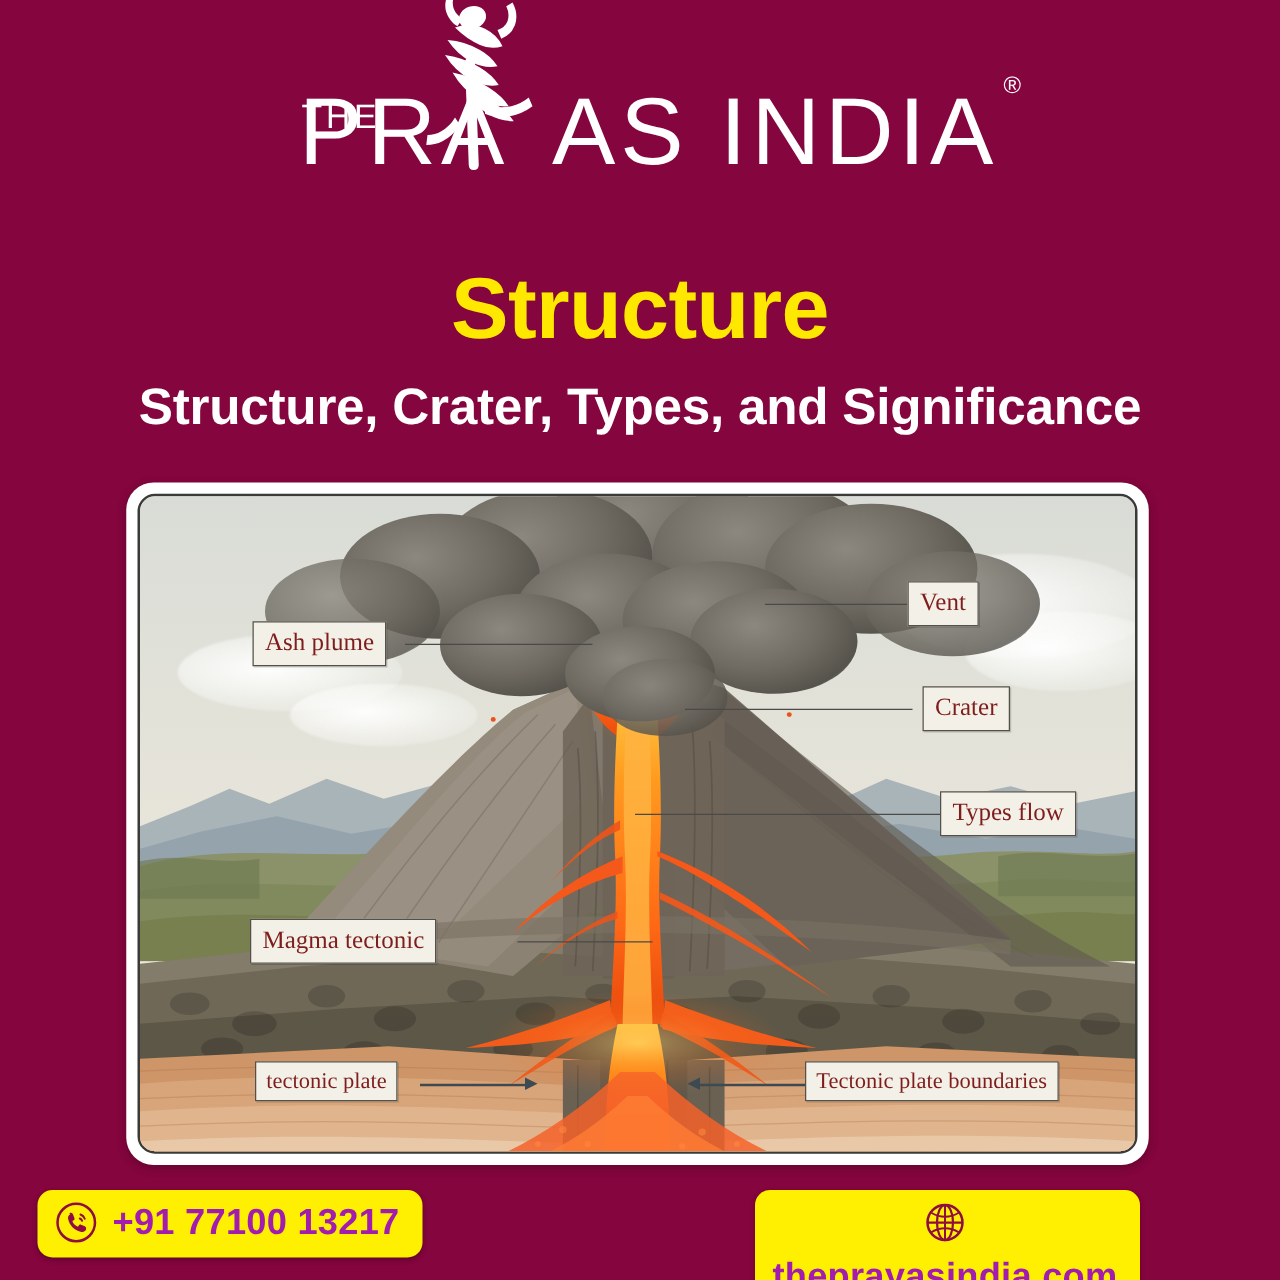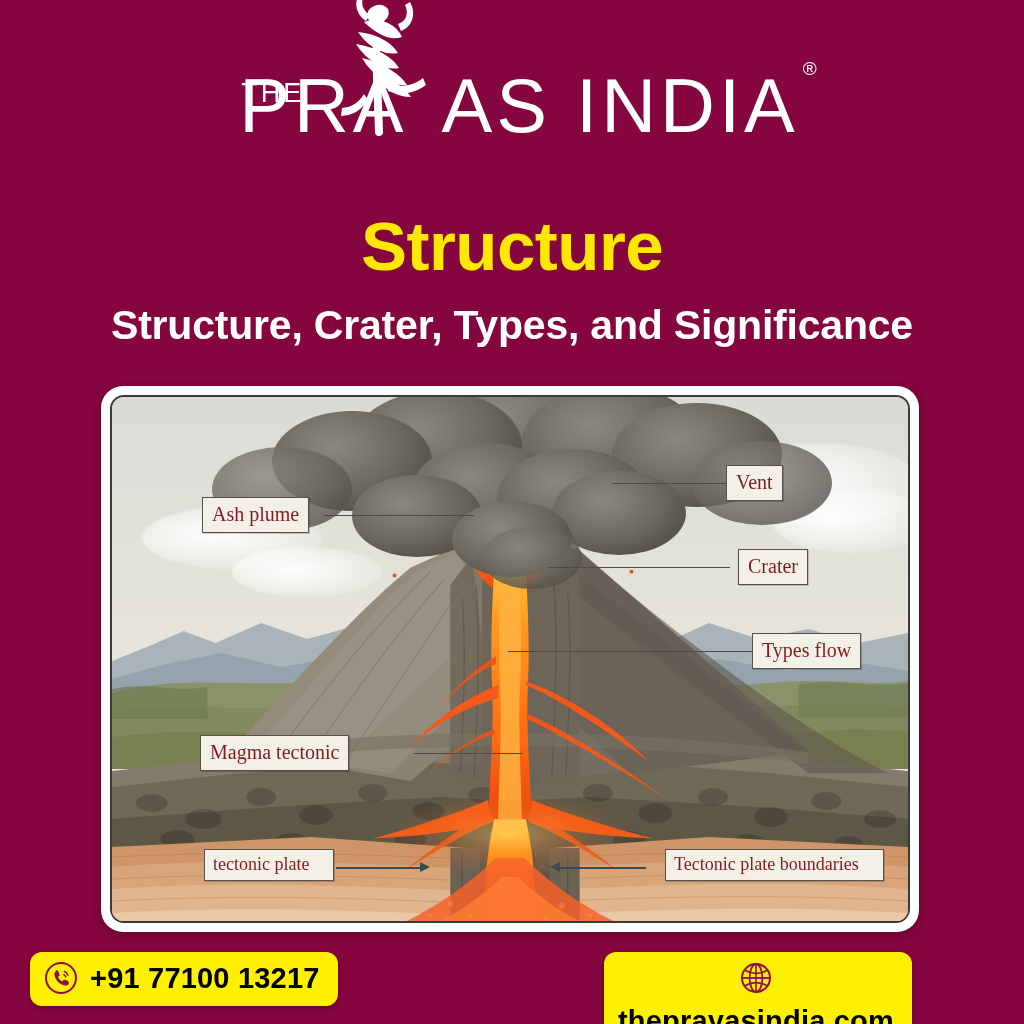--- a/index.html
+++ b/index.html
@@ -103,39 +103,39 @@
   }
 
   
   .lbl {
     position:absolute; background:#F3F1E7; border:1.6px solid #555049;
     color:#7f1d1d; font-size:20px; line-height:1;
     padding:6px 9px 8px 9px; white-space:nowrap;
     font-family:Liberation Serif, serif;
     box-shadow:1px 1px 0 rgba(0,0,0,.18);
   }
-  .lbl.small { font-size:18px; padding:5px 24px 7px 8px; }
+  .lbl.small { font-size:18px; padding:5px 8px 7px 8px; }
   .leader { position:absolute; height:0; border-top:1.6px solid #4A4A48; }
   .leader.thick { border-top-width:2px; }
   .arrowhead {
     position:absolute; width:0; height:0;
     border-top:5px solid transparent; border-bottom:5px solid transparent;
   }
   .arrow-r { border-left:10px solid #3E4A52; }
   .arrow-l { border-right:10px solid #3E4A52; }
 
   
   .pill {
     position:absolute; display:flex; align-items:center; gap:12px;
     background:#FFEF00; border-radius:12px;
     padding:9px 18px 11px 14px;
     box-shadow:0 2px 4px rgba(0,0,0,.28);
   }
   .pill-text {
-    color:#000000; font-size:29px; font-weight:700; line-height:1;
+    color:#a21caf; font-size:29px; font-weight:700; line-height:1;
     letter-spacing:.2px;
   }
   .pill-phone { left:30px; top:952px; }
   .pill-web   { left:604px; top:952px;flex-direction:column; }
   .pill-icon { width:34px; height:34px; flex:0 0 34px; display:block; }
 </style>
 </head>
 <body>
 
 <div class="poster">
@@ -385,21 +385,21 @@
       <div class="lbl" style="left:90px;top:100px;">Ash plume</div>
 
       <div class="lbl" style="left:614px;top:152px;margin-left:12px;">Crater</div>
 
       <div class="lbl" style="left:640px;top:236px;">Types flow</div>
 
       <div class="lbl" style="left:88px;top:338px;">Magma tectonic</div>
 
       <div class="lbl small" style="left:92px;top:452px;">tectonic plate</div>
 
-      <div class="lbl small" style="left:532px;top:452px;margin-left:21px;">Tectonic plate boundaries</div>
+      <div class="lbl small" style="left:532px;top:452px;">Tectonic plate boundaries</div>
 
     </div>
   </div>
 
   <div class="pill pill-phone">
     <svg class="pill-icon" viewBox="0 0 34 34">
       <circle cx="17" cy="17" r="15" fill="none" stroke="#8E0D45" stroke-width="2"></circle>
       <path d="M11.5 9.5 c1.6-.6 2.6 0 3.1 1.4 l.9 2.4 c.3 .9 .1 1.5-.6 1.9 l-1 .6 c.6 2.2 2.3 3.9 4.5 4.6 l.6-1 c.4-.7 1-.9 1.9-.6 l2.4 .9 c1.4 .5 2 1.5 1.4 3.1 -.5 1.3-1.9 2-3.6 1.7 -5.2-.9-9.7-5.4-10.6-10.6 -.3-1.7 .4-3.1 1.7-3.6 z" fill="#8E0D45"></path>
       <path d="M20.4 10.6 a5.6 5.6 0 0 1 3.4 3.4" fill="none" stroke="#8E0D45" stroke-width="1.6" stroke-linecap="round"></path>
       <path d="M19.8 13.8 a3 3 0 0 1 1.9 1.9" fill="none" stroke="#8E0D45" stroke-width="1.5" stroke-linecap="round"></path>

